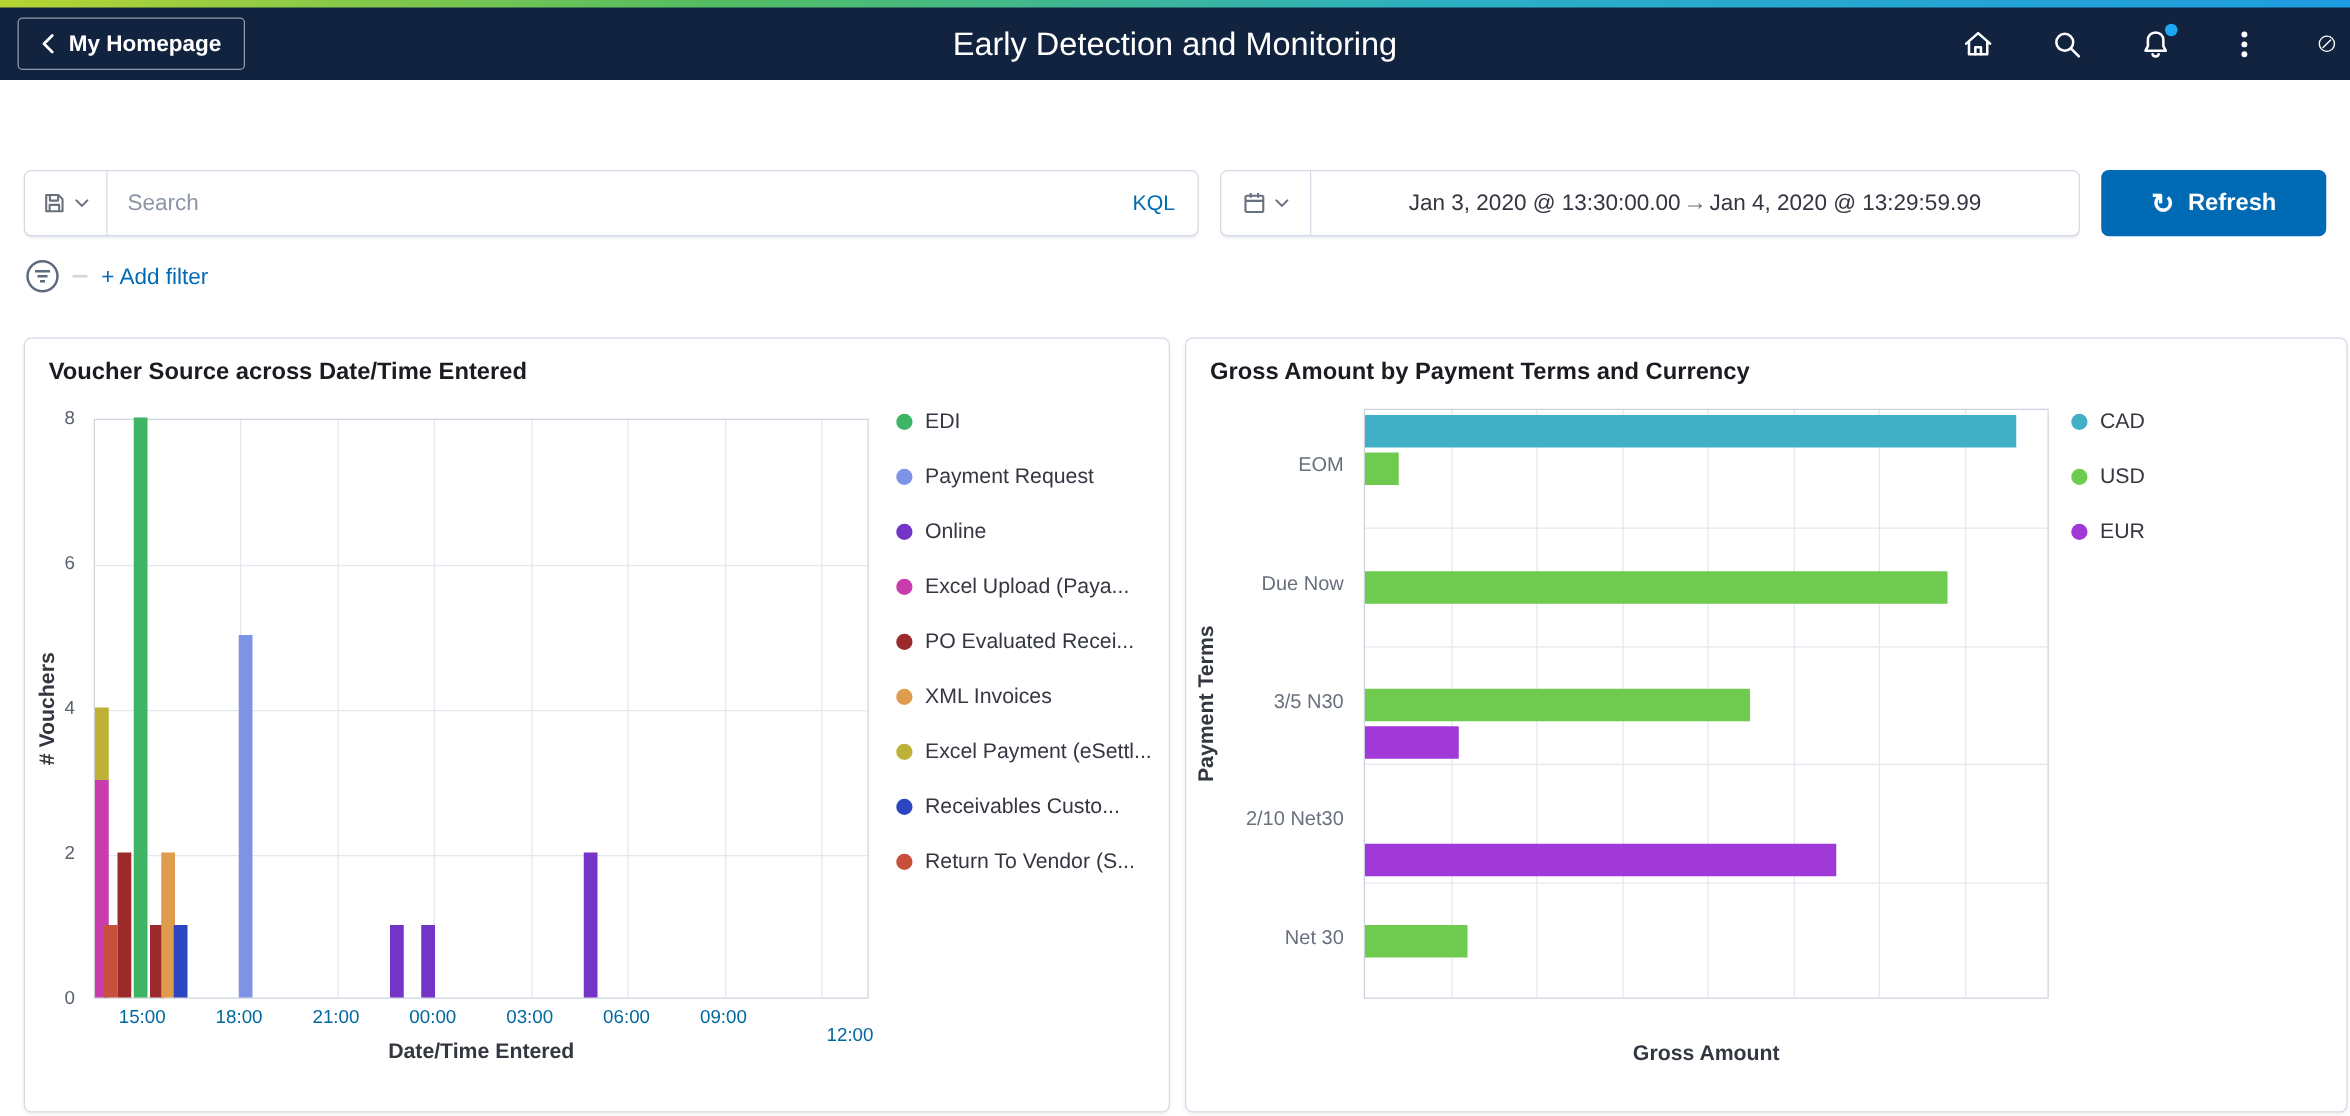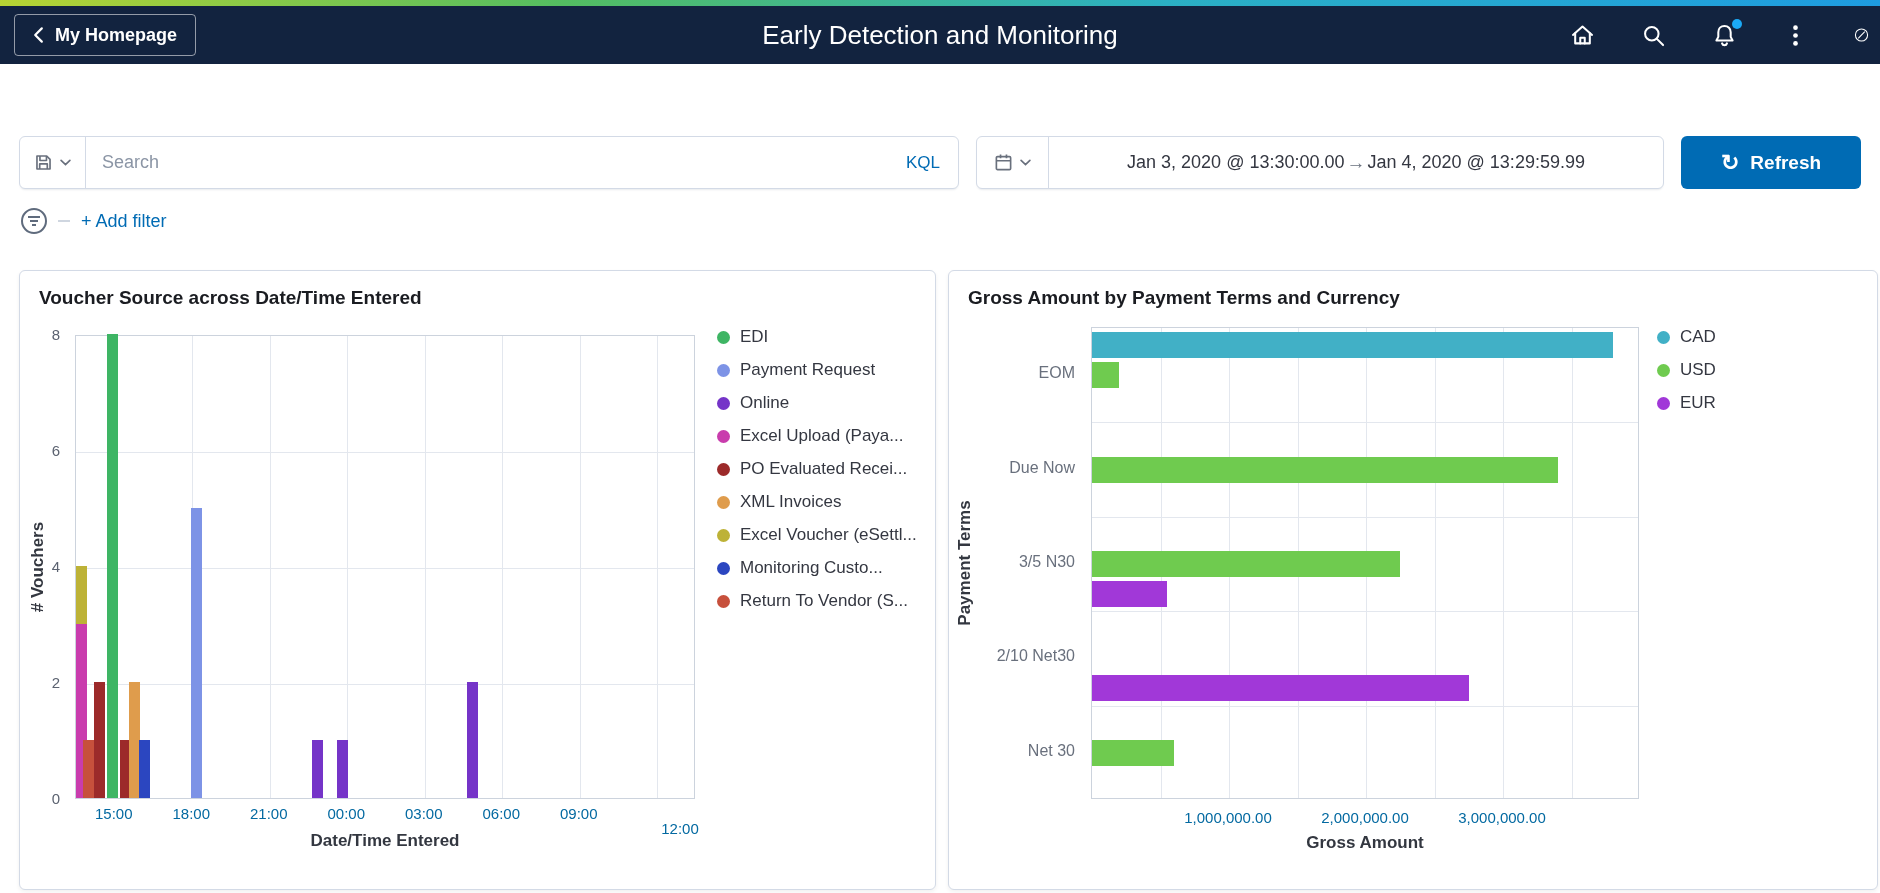--- a/index.html
+++ b/index.html
@@ -87,21 +87,21 @@
   .xtitle { position: absolute; text-align: center; font-weight: 700; font-size: 17px; color: #333740; }
   #xtitle-left  { left: 55px;  top: 560px; width: 620px; }
   #xtitle-right { left: 142px; top: 562px; width: 548px; }
   .ytitle { position: absolute; font-weight: 700; font-size: 17px; color: #333740;
     white-space: nowrap; transform: translate(-50%,-50%) rotate(-90deg); }
   #ytitle-left  { left: 18px; top: 296px; }
   #ytitle-right { left: 16px; top: 292px; }
   #cats-right { position: absolute; left: 30px; top: 56px; width: 104px; height: 472px; }
   .cat-label { position: absolute; right: 8px; font-size: 16px; color: #69707d; white-space: nowrap; }
 
-  .legend { position: absolute; top: 56px; display: flex; flex-direction: column; gap: 13px; }
+  .legend { position: absolute; top: 56px; display: flex; flex-direction: column; gap: 24px; }
   #legend-left  { left: 697px; width: 214px; }
   #legend-right { left: 708px; width: 214px; }
   .legend-item { display: flex; align-items: center; gap: 10px; cursor: pointer; }
   .legend-dot { width: 13px; height: 13px; border-radius: 50%; flex: none; }
   .legend-label { font-size: 17px; color: #343741; white-space: nowrap; overflow: hidden; }
 </style>
 </head>
 <body>
 
 <div class="page">
@@ -279,25 +279,25 @@
         <div class="legend-item">
           <div class="legend-dot" style="background: rgb(156, 42, 42);"></div>
           <div class="legend-label">PO Evaluated Recei...</div>
         </div>
         <div class="legend-item">
           <div class="legend-dot" style="background: rgb(223, 156, 76);"></div>
           <div class="legend-label">XML Invoices</div>
         </div>
         <div class="legend-item">
           <div class="legend-dot" style="background: rgb(189, 178, 55);"></div>
-          <div class="legend-label">Excel Voucher (eSettl...</div>
+          <div class="legend-label">Excel Payment (eSettl...</div>
         </div>
         <div class="legend-item">
           <div class="legend-dot" style="background: rgb(43, 70, 192);"></div>
-          <div class="legend-label">Monitoring Custo...</div>
+          <div class="legend-label">Receivables Custo...</div>
         </div>
         <div class="legend-item">
           <div class="legend-dot" style="background: rgb(199, 80, 60);"></div>
           <div class="legend-label">Return To Vendor (S...</div>
         </div>
       </div>
   </section>
 
   <section class="panel panel-right">
     <h2 class="panel-title">Gross Amount by Payment Terms and Currency</h2>
@@ -322,25 +322,20 @@
         <div class="hline" style="top: 283.2px;"></div>
         <div class="hline" style="top: 377.6px;"></div>
         <div class="hbar" style="top: 4.2px; height: 26px; width: 520.6px; background: rgb(65, 176, 198);"></div>
         <div class="hbar" style="top: 34.2px; height: 26px; width: 27.4px; background: rgb(111, 203, 79);"></div>
         <div class="hbar" style="top: 128.6px; height: 26px; width: 465.8px; background: rgb(111, 203, 79);"></div>
         <div class="hbar" style="top: 223px; height: 26px; width: 308.25px; background: rgb(111, 203, 79);"></div>
         <div class="hbar" style="top: 253px; height: 26px; width: 75.35px; background: rgb(161, 56, 216);"></div>
         <div class="hbar" style="top: 347.4px; height: 26px; width: 376.75px; background: rgb(161, 56, 216);"></div>
         <div class="hbar" style="top: 411.8px; height: 26px; width: 82.2px; background: rgb(111, 203, 79);"></div>
       </div>
-    <div id="xlabels-right">
-        <div class="xtick" style="left: 77px; width: 120px;">1,000,000.00</div>
-        <div class="xtick" style="left: 214px; width: 120px;">2,000,000.00</div>
-        <div class="xtick" style="left: 351px; width: 120px;">3,000,000.00</div>
-      </div>
     <div class="xtitle" id="xtitle-right">Gross Amount</div>
     <div class="legend" id="legend-right">
         <div class="legend-item">
           <div class="legend-dot" style="background: rgb(65, 176, 198);"></div>
           <div class="legend-label">CAD</div>
         </div>
         <div class="legend-item">
           <div class="legend-dot" style="background: rgb(111, 203, 79);"></div>
           <div class="legend-label">USD</div>
         </div>

